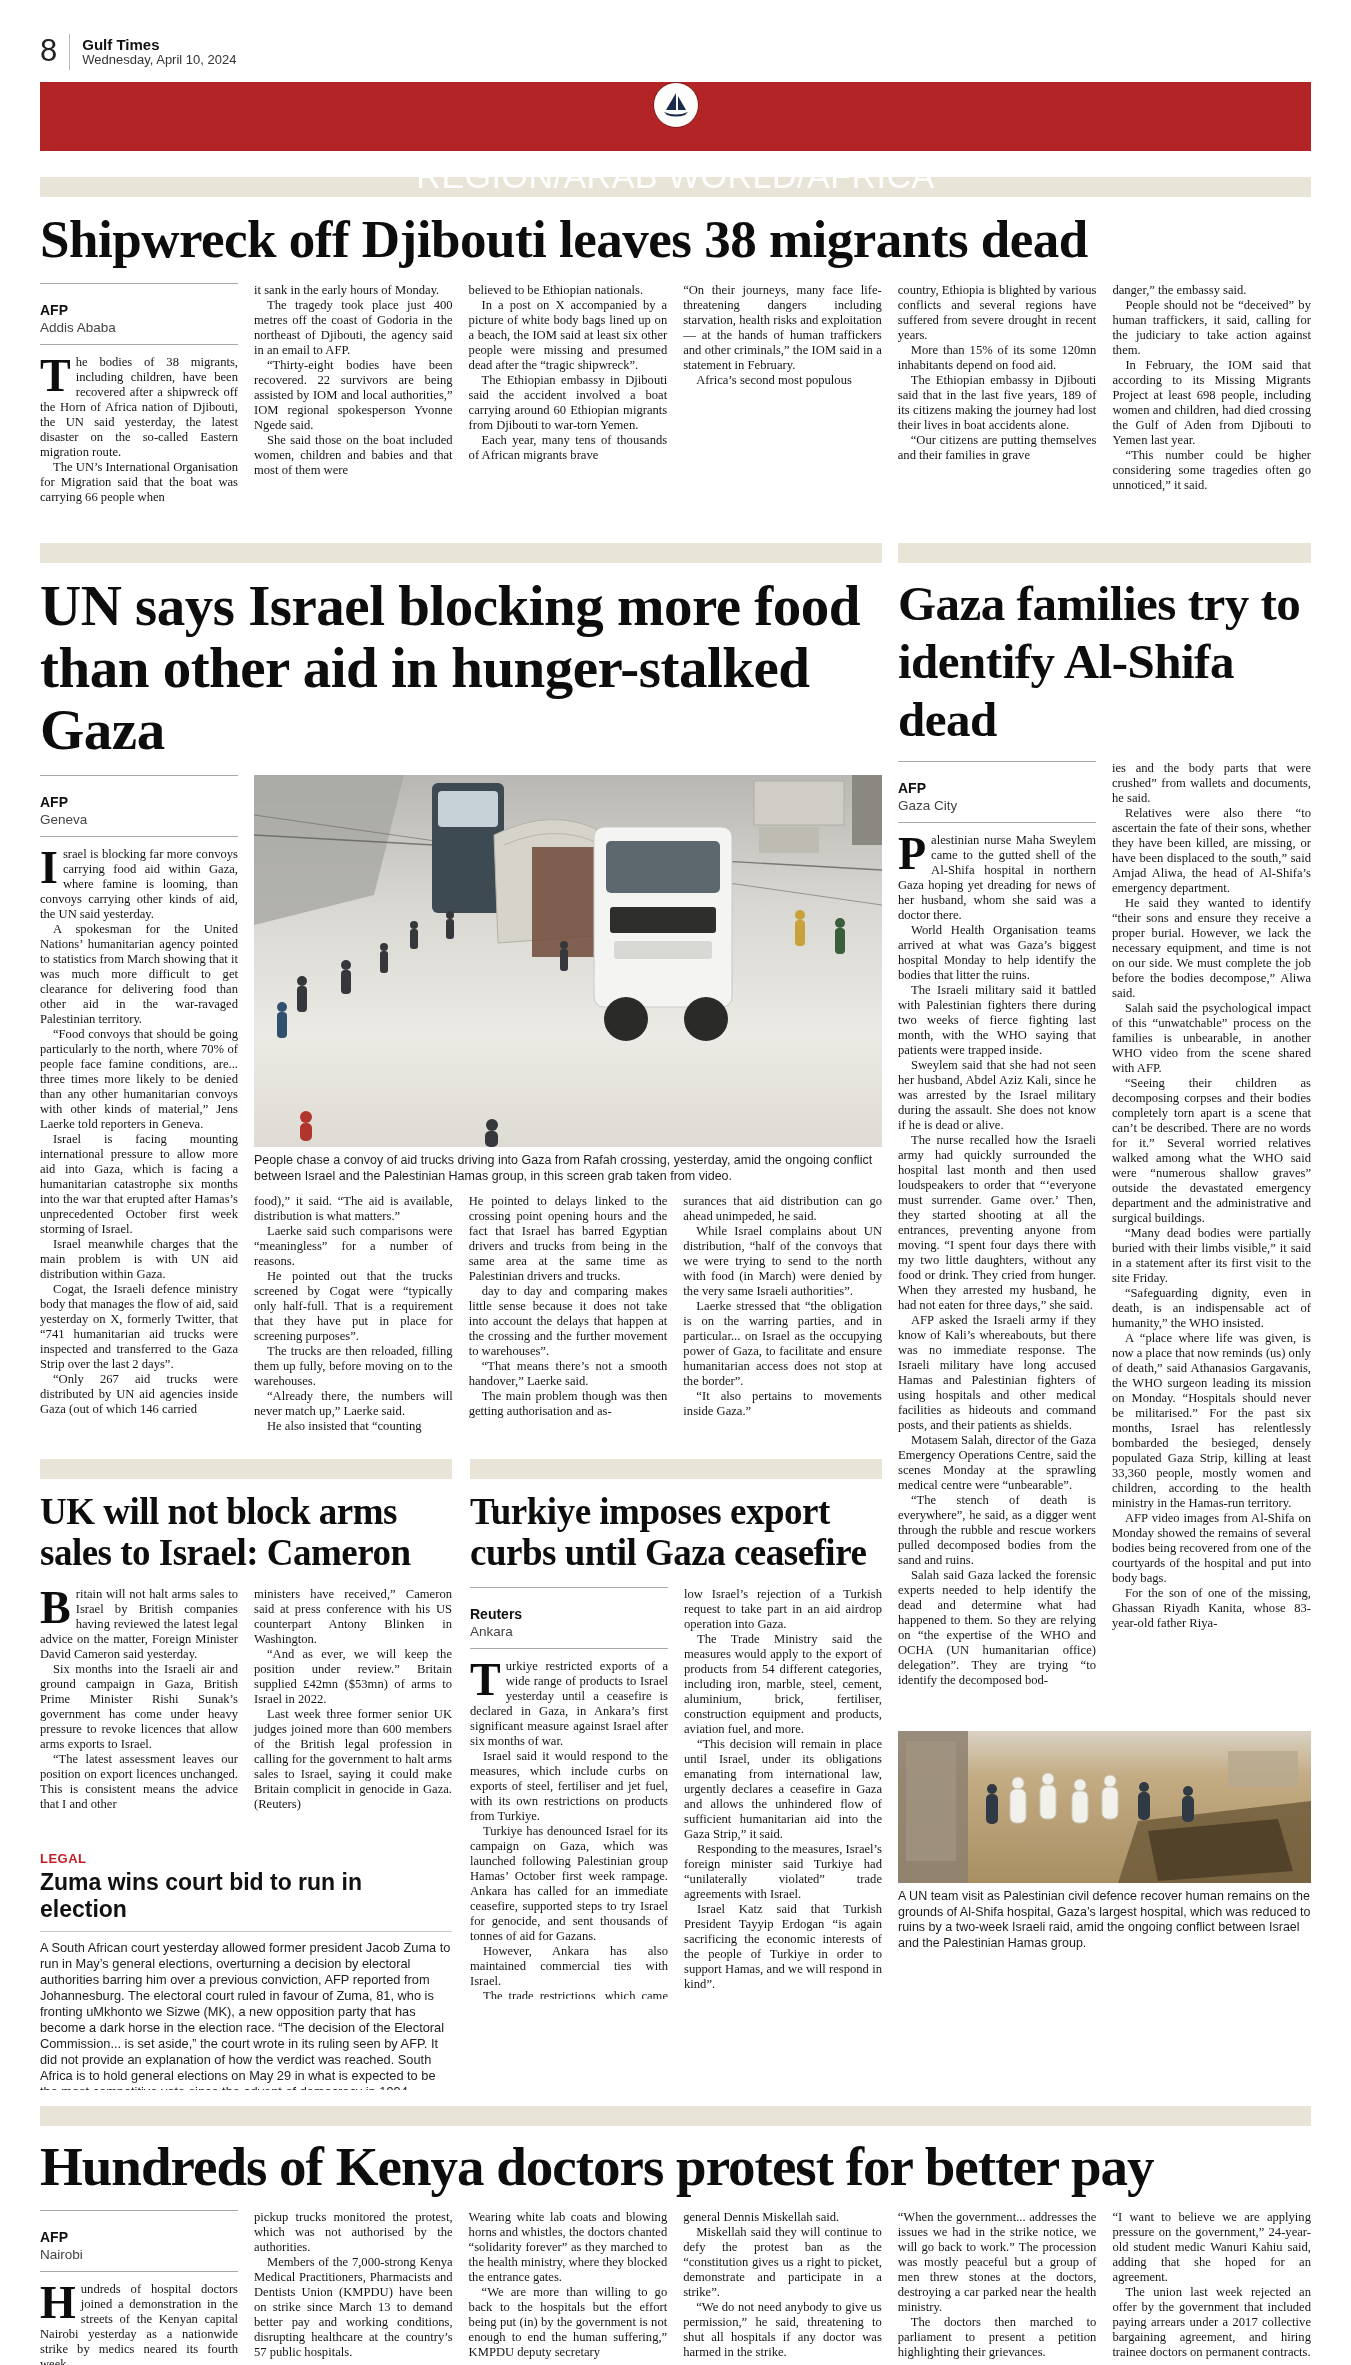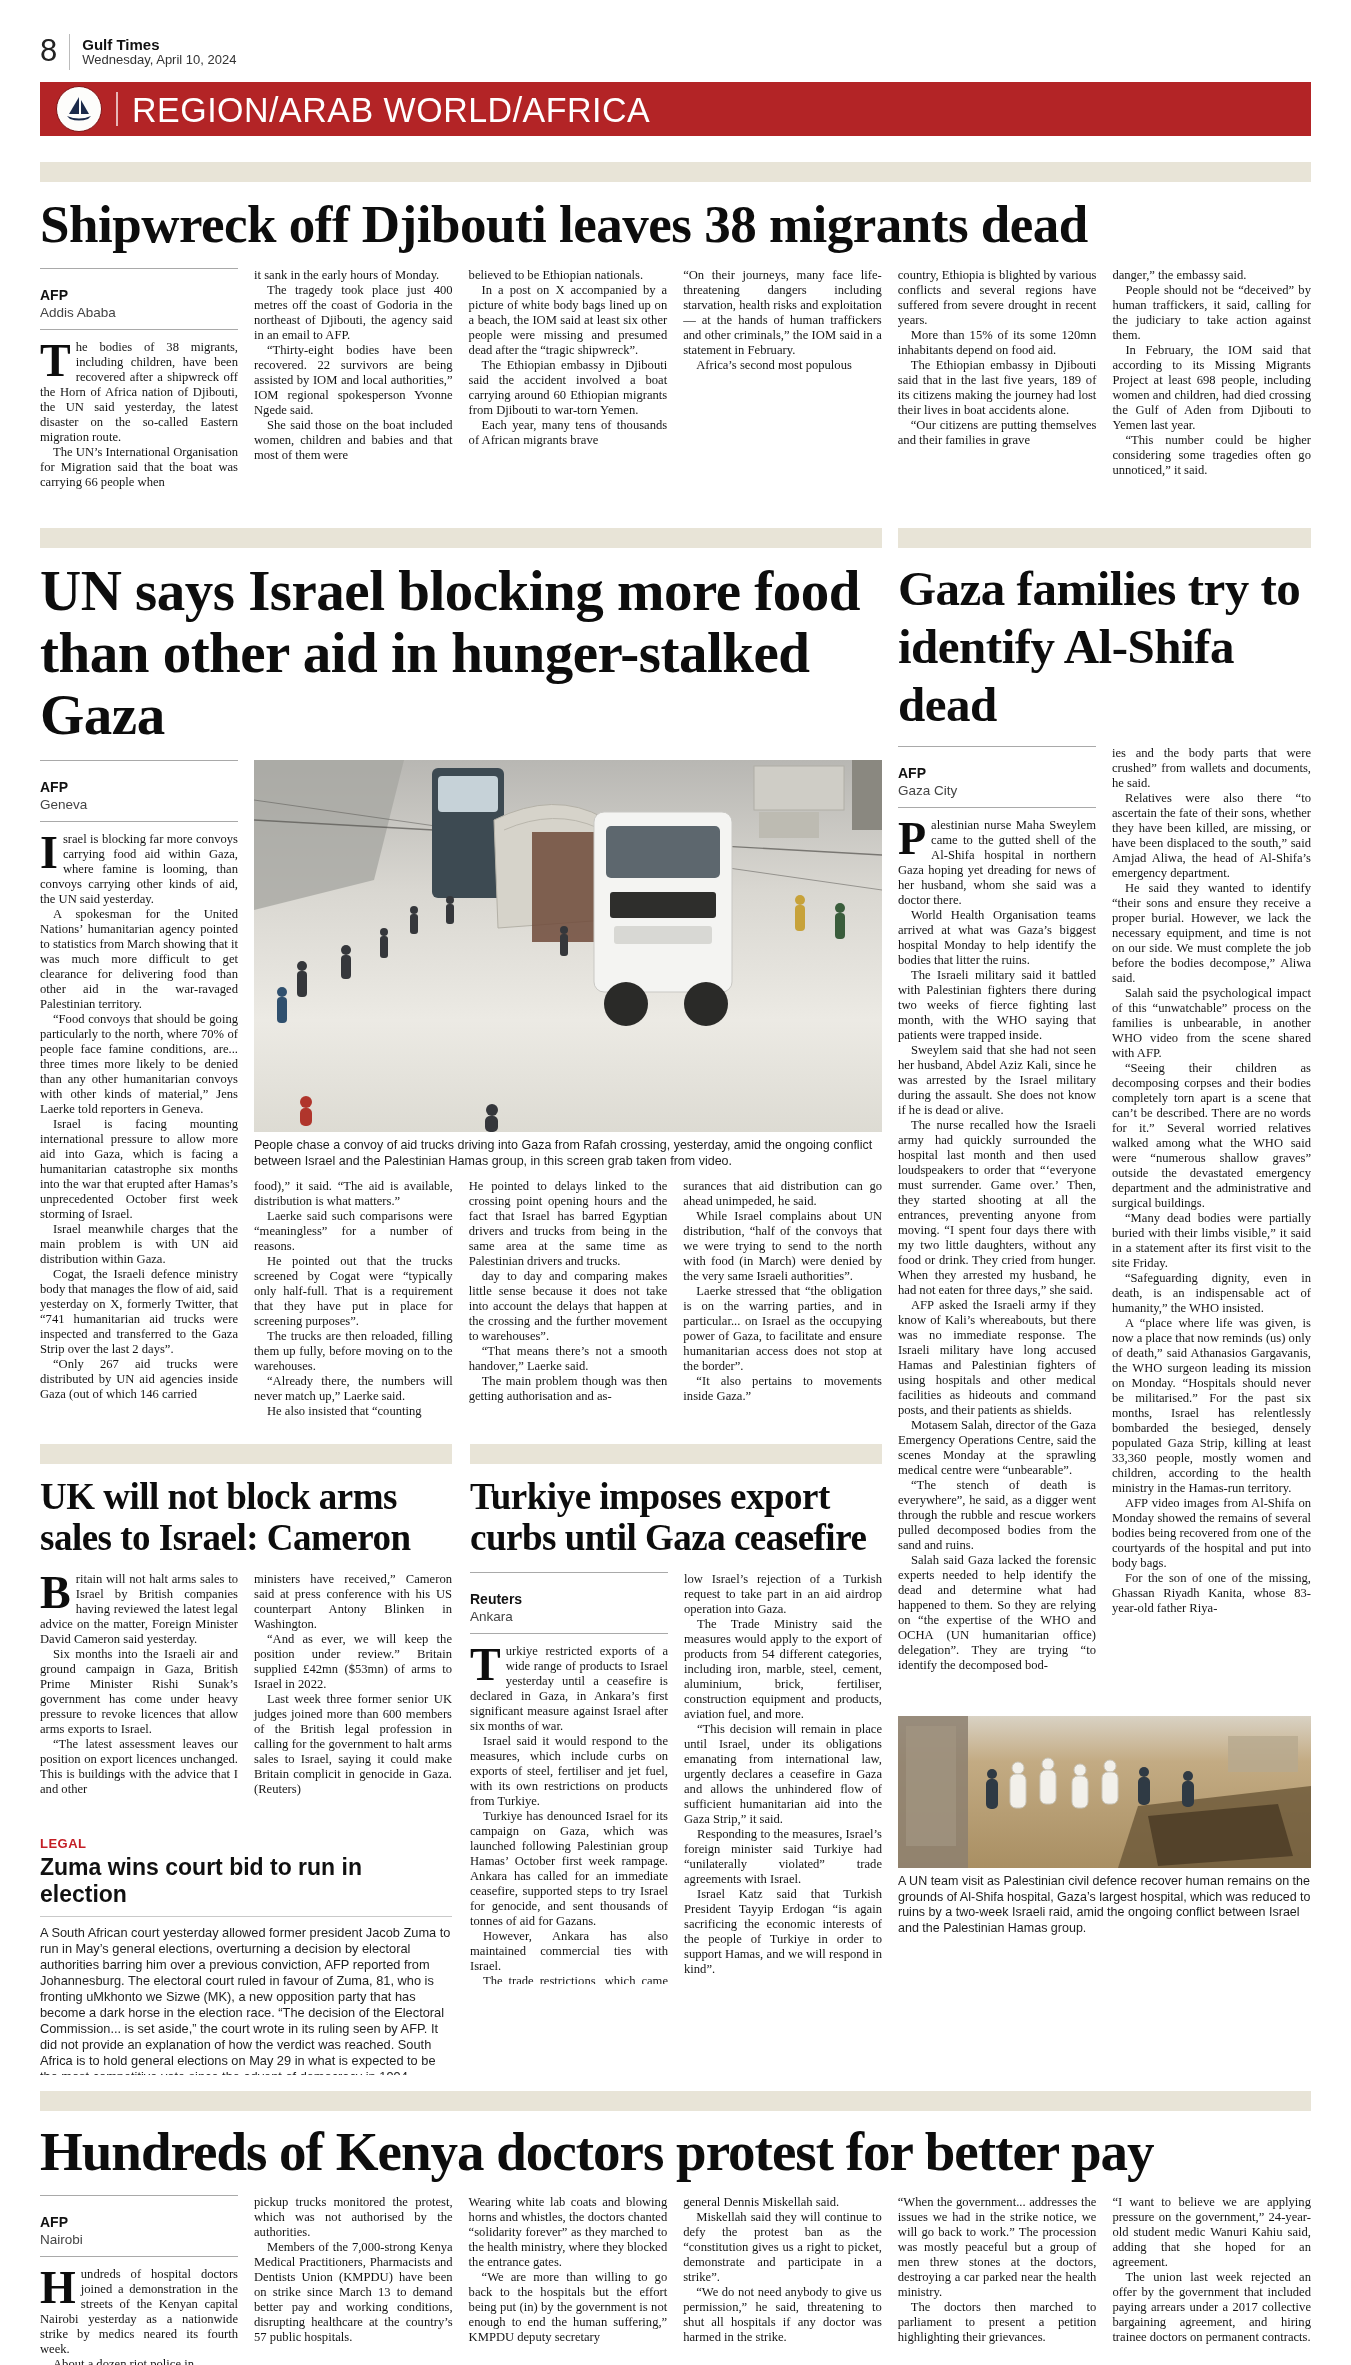--- a/index.html
+++ b/index.html
@@ -7,22 +7,22 @@
         font-family:"Liberation Serif", serif;color:#141414;margin:0 auto;}
   .inner{padding:0 40px;}
   
   .hdr{display:flex;align-items:flex-start;gap:12px;padding-top:34px;height:44px;}
   .hdr .pn{font-family:"Liberation Sans",sans-serif;font-size:31px;line-height:34px;color:#222;}
   .hdr .vr{width:1px;background:#bbb;height:36px;}
   .hdr .pub{font-family:"Liberation Sans",sans-serif;line-height:1.15;padding-top:2px;}
   .hdr .pub .t{font-weight:bold;font-size:15px;color:#111;}
   .hdr .pub .d{font-size:13px;color:#333;}
   
-  .banner{margin-top:4px;height:54px;background:#b32426;display:flex;align-items:center;
-          padding:0 16px;gap:14px;}
+  .banner{margin-top:4px;height:69px;background:#b32426;display:flex;align-items:center;
+          padding:0 16px;gap:14px;flex-direction:column;}
   .logo{width:44px;height:44px;border-radius:50%;background:#fdfdfb;border:1px solid #7e1416;
         display:flex;align-items:center;justify-content:center;flex:0 0 auto;}
   .banner .bvr{width:2px;height:34px;background:#e7b6b6;}
   .banner .bt{color:#fff;font-family:"Liberation Sans",sans-serif;font-size:34px;
               letter-spacing:.5px;font-weight:400;transform:scaleY(1.05);white-space:nowrap;}
   
   .kbar{height:20px;background:#e8e4d7;}
   .hl{font-weight:700;color:#0d0d0d;letter-spacing:-.5px;}
   .byline{border-top:1px solid #a9a9a9;border-bottom:1px solid #a9a9a9;
           font-family:"Liberation Sans",sans-serif;padding:18px 0 9px 0;margin-bottom:10px;}
@@ -260,21 +260,21 @@
 
       <div class="ukturrow">
 
         <div class="ukblock">
           <div class="kbar"></div>
           <h2 class="hl sm-hl">UK will not block arms sales to Israel: Cameron</h2>
           <div class="cols uk-cols">
                 <div class="col">
                   <p class="dc">Britain will not halt arms sales to Israel by British companies having reviewed the latest legal advice on the matter, Foreign Minister David Cameron said yesterday.</p>
                   <p>Six months into the Israeli air and ground campaign in Gaza, British Prime Minister Rishi Sunak’s government has come under heavy pressure to revoke licences that allow arms exports to Israel.</p>
-                  <p>“The latest assessment leaves our position on export licences unchanged. This is buildings with the advice that I and other</p>
+                  <p>“The latest assessment leaves our position on export licences unchanged. This is consistent means the advice that I and other</p>
                 </div>
                 <div class="col">
                   <p>ministers have received,” Cameron said at press conference with his US counterpart Antony Blinken in Washington.</p>
                   <p>“And as ever, we will keep the position under review.” Britain supplied £42mn ($53mn) of arms to Israel in 2022.</p>
                   <p>Last week three former senior UK judges joined more than 600 members of the British legal profession in calling for the government to halt arms sales to Israel, saying it could make Britain complicit in genocide in Gaza. (Reuters)</p>
                 </div>
               </div>
           <div class="legal">
             <div class="kicker">LEGAL</div>
             <div class="zuma-hl">Zuma wins court bid to run in election</div>

